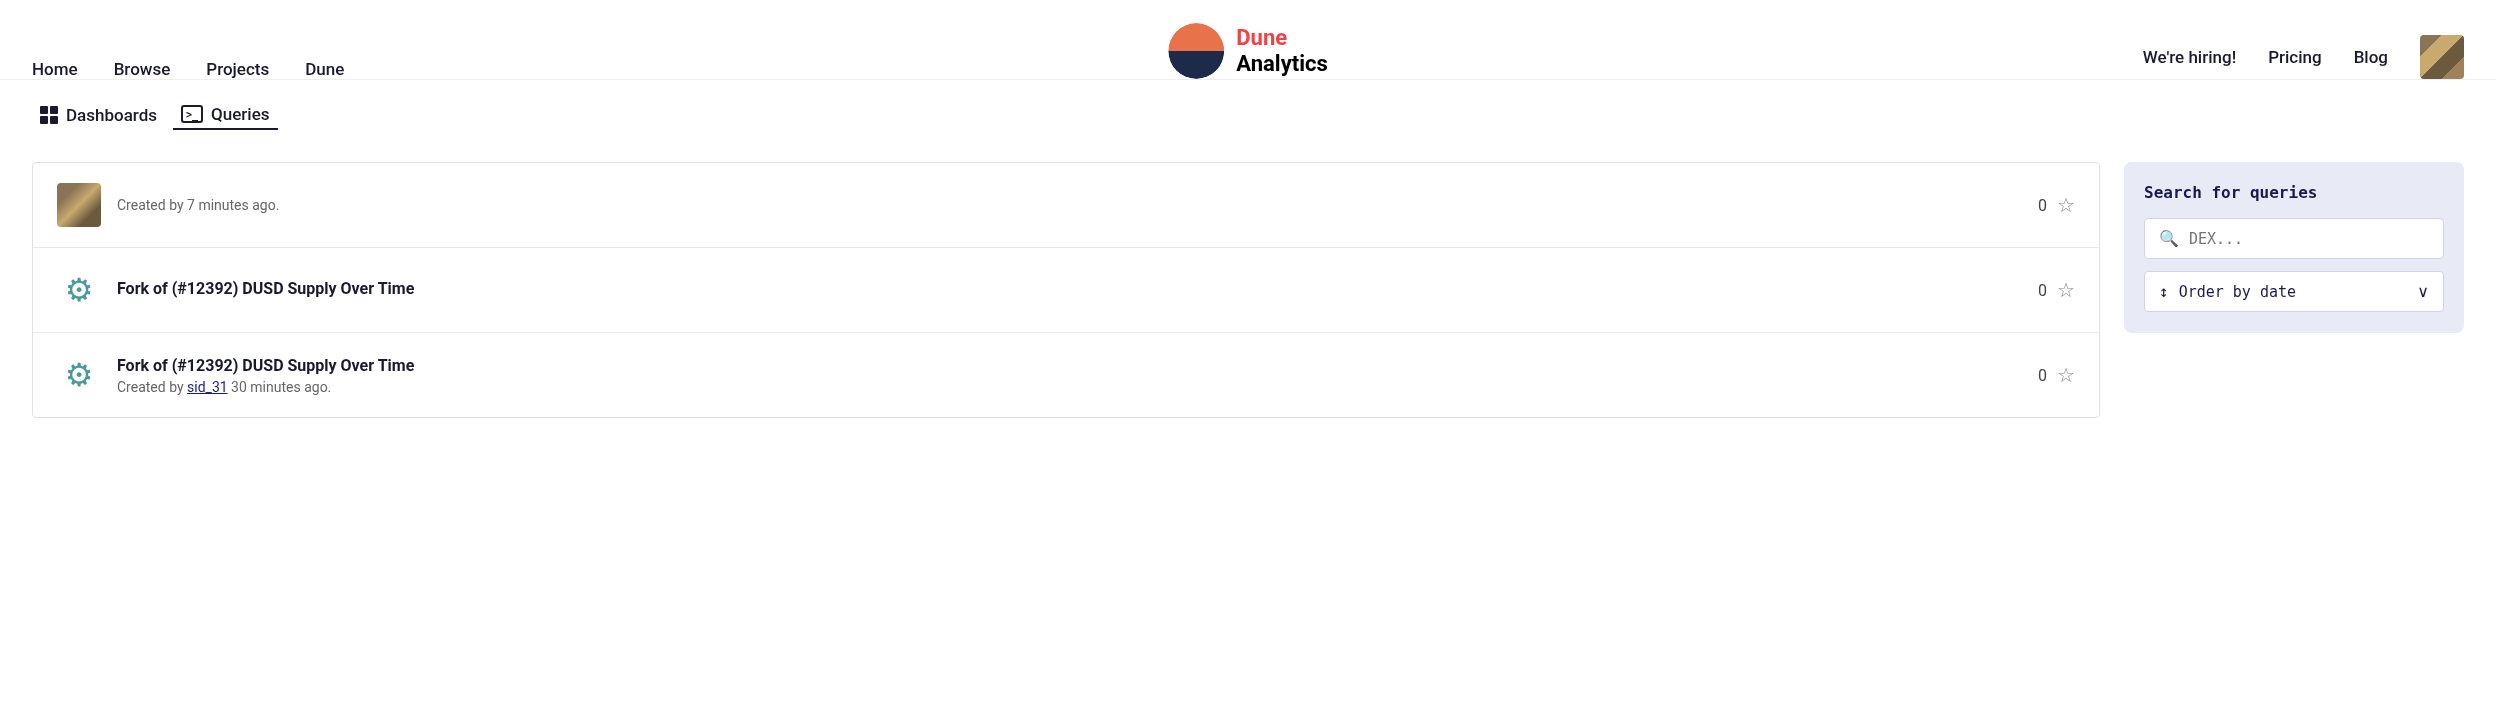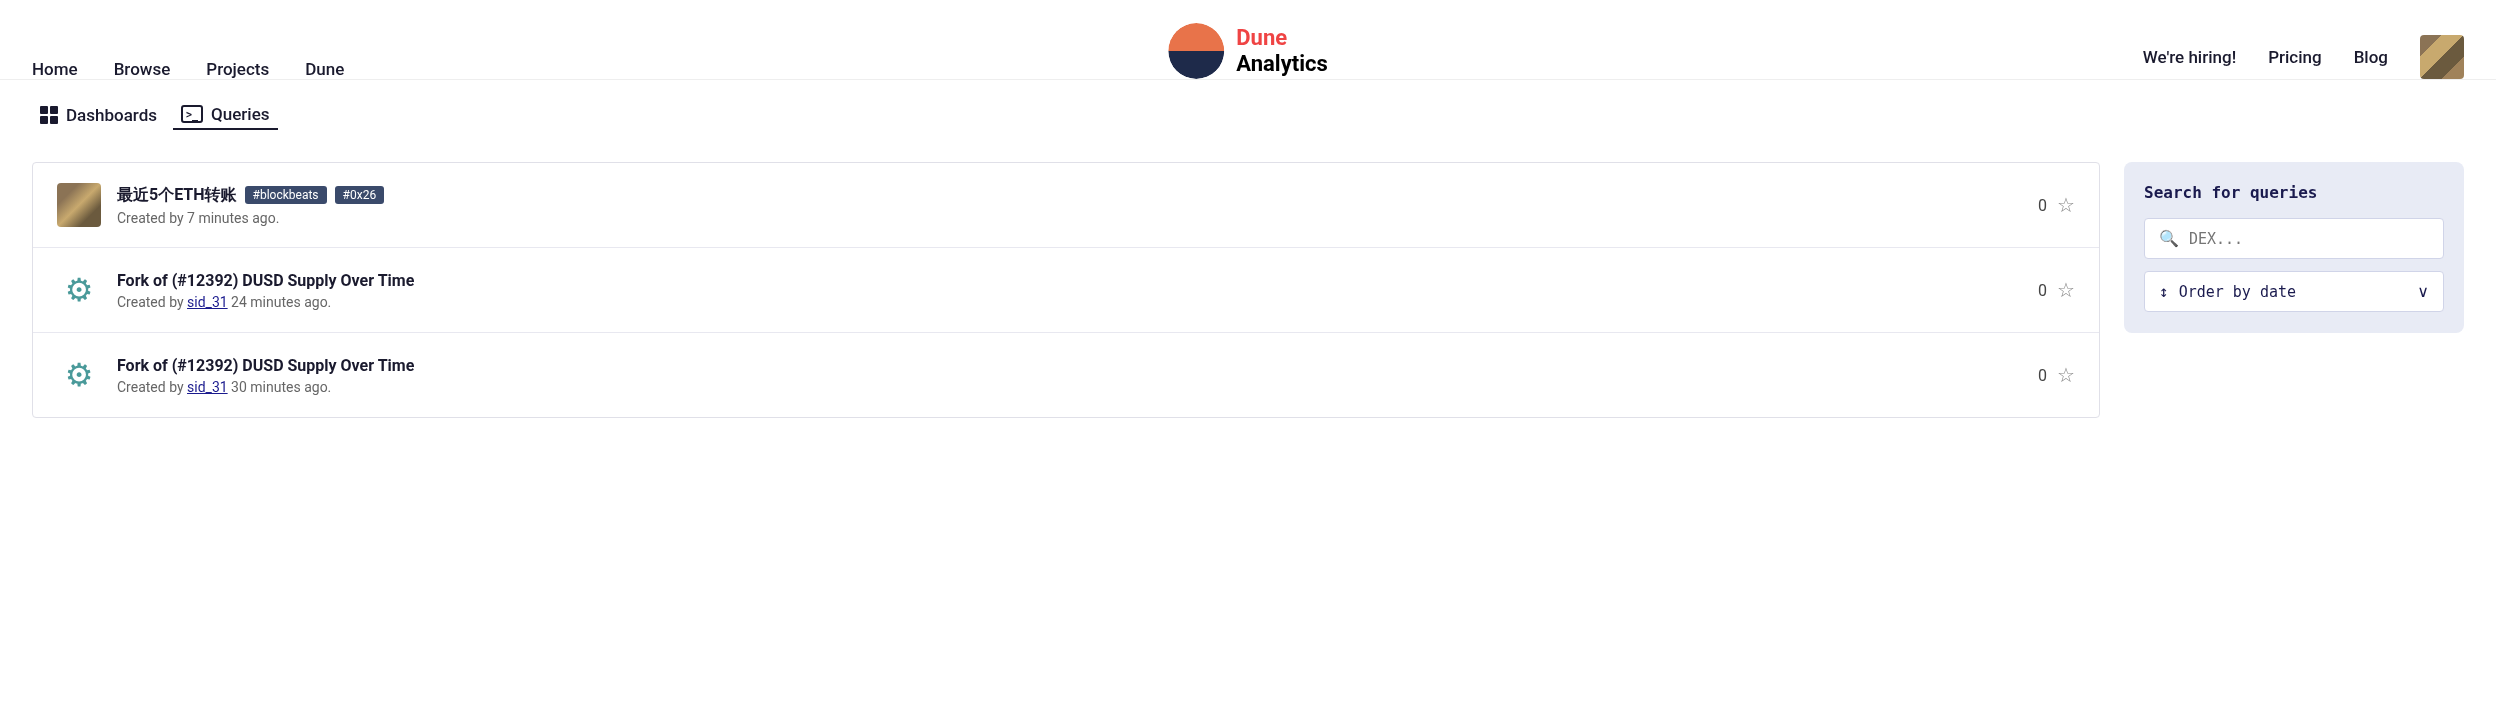--- a/index.html
+++ b/index.html
@@ -329,47 +329,37 @@
   </div>
 </div>
 
 <div class="main-layout">
 
   <div class="query-list">
 
     <div class="query-item">
       <div class="query-avatar-mosaic"></div>
       <div class="query-info">
-        <div class="query-title">
-          <span>最近5个ETH转账</span>
-          <span class="query-tag">#blockbeats</span>
-          <span class="query-tag">#0x26</span>
-        </div>
         <div class="query-meta">
           <span>Created by</span>
           <span> </span>
           <span>7 minutes ago.</span>
         </div>
       </div>
       <div class="query-right">
         <span class="query-stars">0</span>
         <span class="star-icon">☆</span>
       </div>
     </div>
 
     <div class="query-item">
       <div class="query-avatar-gear">⚙</div>
       <div class="query-info">
         <div class="query-title">
           <span>Fork of (#12392) DUSD Supply Over Time</span>
-        </div>
-        <div class="query-meta">
-          <span>Created by</span>
-          <a>sid_31</a>
-          <span>24 minutes ago.</span>
         </div>
       </div>
       <div class="query-right">
         <span class="query-stars">0</span>
         <span class="star-icon">☆</span>
       </div>
     </div>
 
     <div class="query-item">
       <div class="query-avatar-gear">⚙</div>

